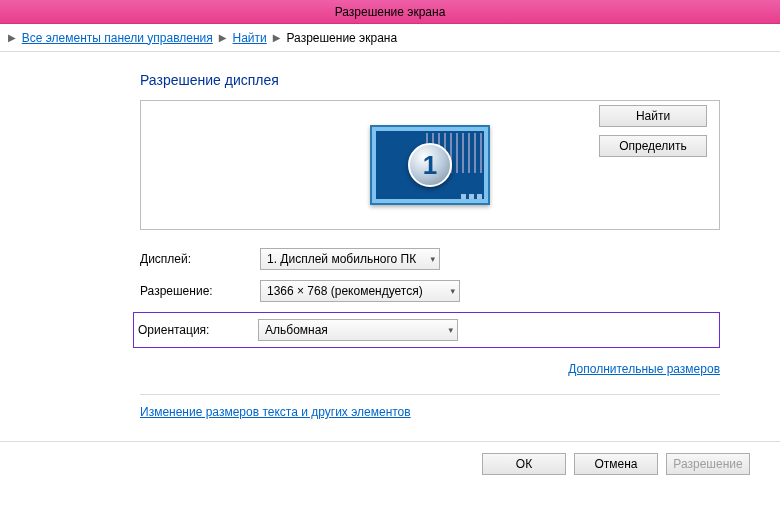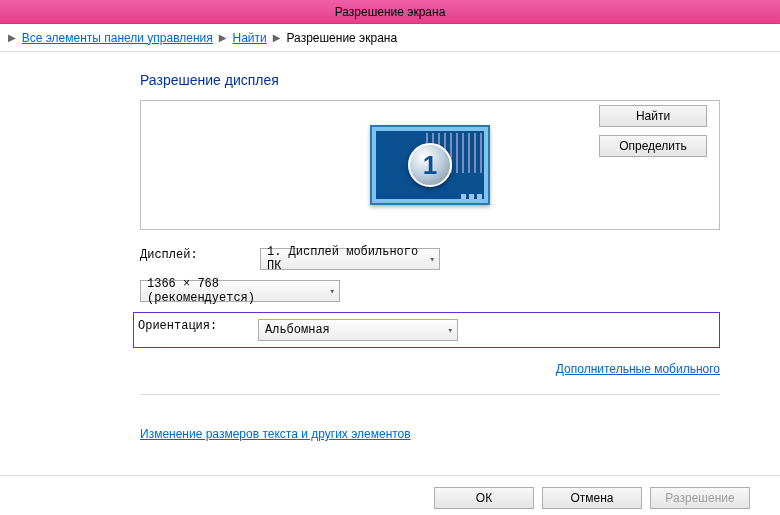--- a/index.html
+++ b/index.html
@@ -111,23 +111,22 @@
     font-size: 26px;
     font-weight: 600;
     display: flex;
     align-items: center;
     justify-content: center;
     border: 2px solid #fff;
     box-shadow: 0 2px 4px rgba(0,0,0,.4);
   }
   .row {
     display: flex;
-    align-items: flex-start;
+    align-items: center;
     margin-bottom: 10px;
-    font-family: Liberation Mono, monospace;
   }
   .row.highlight {
     border: 1px solid #6d28d9;
     padding: 6px 4px;
     margin-left: -7px;
     margin-bottom: 14px;
   }
   .row-label {
     width: 120px;
   }
@@ -150,37 +149,37 @@
     color: #0066cc;
     cursor: pointer;
     text-decoration: underline;
   }
   .adv-link {
     text-align: right;
     margin: 6px 0 18px;
   }
   .links-block {
     border-top: 1px solid #dcdcdc;
-    padding-top: 32px;
+    padding-top: 10px;
     display: flex;
     flex-direction: column;
     gap: 10px;
-    margin-bottom: 24px;
+    margin-bottom: 12px;
   }
   .footer {
     border-top: 1px solid #dcdcdc;
     height: 44px;
     display: flex;
     justify-content: flex-end;
     align-items: center;
     gap: 8px;
     padding: 0 30px;
   }
   .fbtn {
-    width: 100px;
+    width: 84px;
     height: 22px;
     background: linear-gradient(#f7f7f7, #e5e5e5);
     border: 1px solid #adadad;
     font-size: 12px;
     cursor: pointer;
   }
   .fbtn:disabled {
     color: #9e9e9e;
     cursor: default;
   }
@@ -224,36 +223,37 @@
 
   <div class="row">
     <div class="row-label">Дисплей:</div>
     <div class="combo" style="width:180px">
       <span>1. Дисплей мобильного ПК</span>
       <span class="arr">▾</span>
     </div>
   </div>
 
   <div class="row">
+    <div class="row-label">Разрешение:</div>
     <div class="combo">
       <span>1366 × 768 (рекомендуется)</span>
       <span class="arr">▾</span>
     </div>
   </div>
 
   <div class="row highlight">
     <div class="row-label">Ориентация:</div>
     <div class="combo">
       <span>Альбомная</span>
       <span class="arr">▾</span>
     </div>
   </div>
 
   <div class="adv-link">
-    <span class="link">Дополнительные мобильного</span>
+    <span class="link">Дополнительные размеров</span>
   </div>
 
   <div class="links-block">
     <span class="link">Изменение размеров текста и других элементов</span>
   </div>
 </div>
 
 <div class="footer">
   <button class="fbtn">ОК</button>
   <button class="fbtn">Отмена</button>

